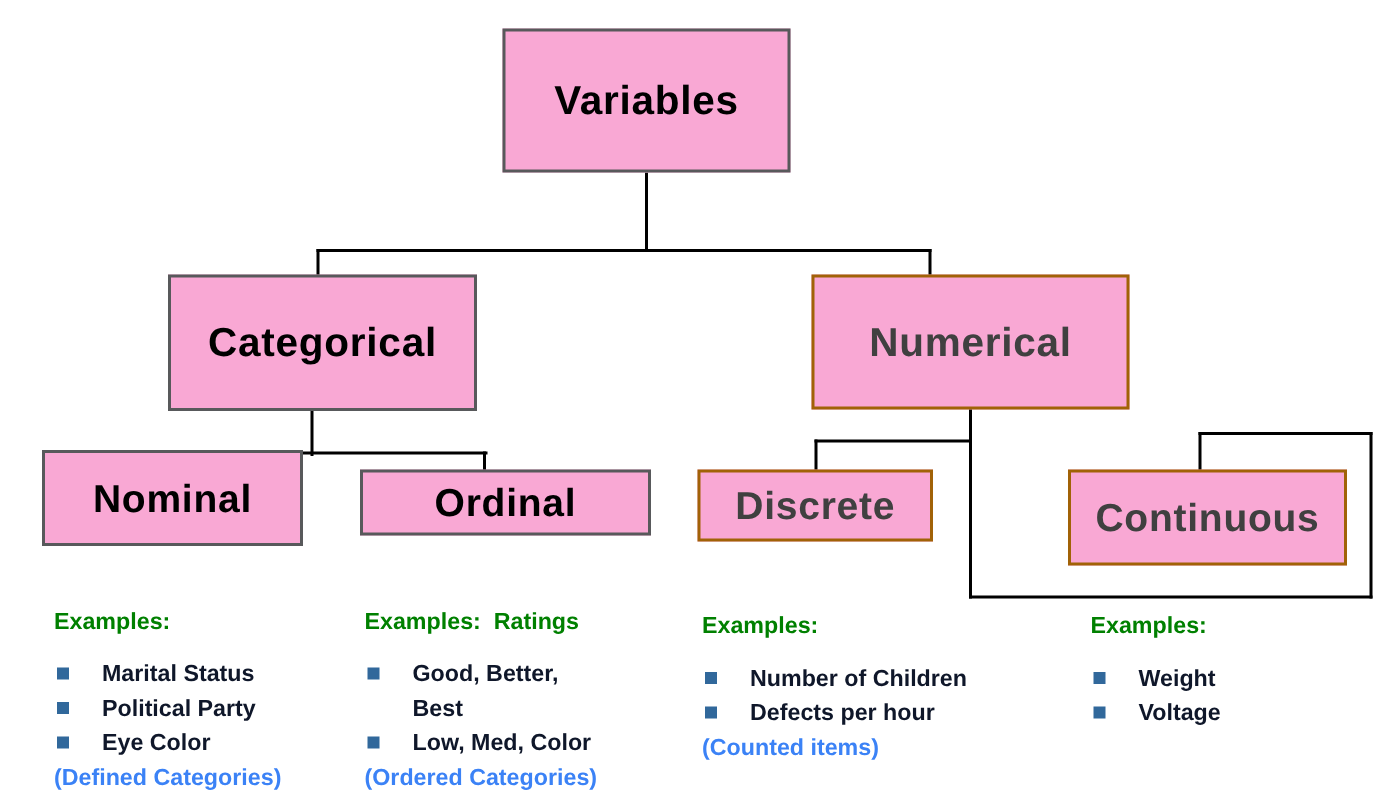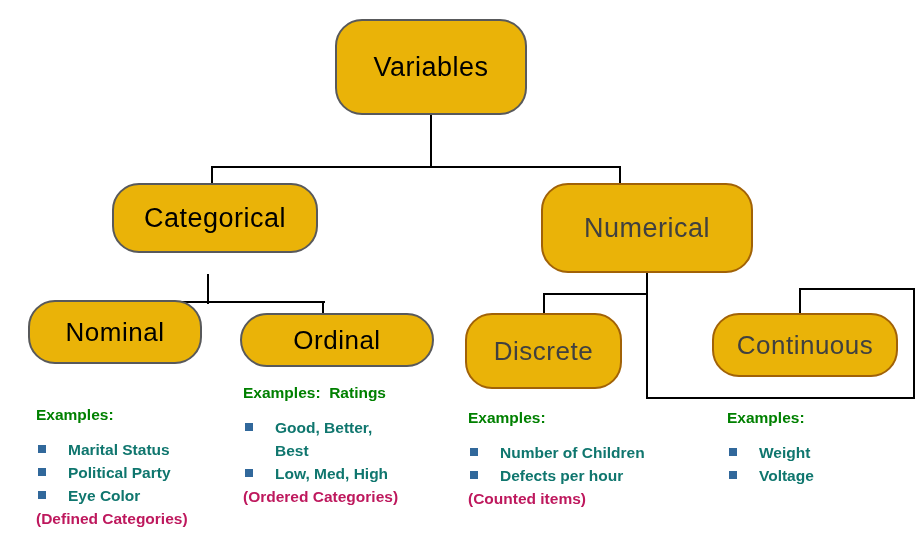--- a/index.html
+++ b/index.html
@@ -9,40 +9,39 @@
     height: 537px;
     background: #ffffff;
     font-family: "Liberation Sans", sans-serif;
     overflow: hidden;
   }
 
   
   .node {
     position: absolute;
     box-sizing: border-box;
-    background: #eab308;
+    background: #f9a8d4;
     display: flex;
     align-items: center;
     justify-content: center;
-    font-weight: normal;
+    font-weight: bold;
     font-size: 27px;
     color: #000000;
     letter-spacing: 0.5px;
-    border-radius: 27px;
   }
   .gray-border  { border: 2px solid #58595b; }
   .black-border { border: 2px solid #a16207; }
   .gray-text    { color: #404040; }
 
   #node-variables   { left: 335px; top: 19px;  width: 192px; height: 96px; }
-  #node-categorical { left: 112px; top: 183px; width: 206px; height: 70px; }
+  #node-categorical { left: 112px; top: 183px; width: 206px; height: 91px; }
   #node-numerical   { left: 541px; top: 183px; width: 212px; height: 90px; }
   #node-nominal     { left: 28px;  top: 300px; width: 174px; height: 64px; font-size: 26px; }
-  #node-ordinal     { left: 240px; top: 313px; width: 194px; height: 54px; font-size: 26px; }
-  #node-discrete    { left: 465px; top: 313px; width: 157px; height: 76px; font-size: 26px; }
+  #node-ordinal     { left: 240px; top: 313px; width: 194px; height: 44px; font-size: 26px; }
+  #node-discrete    { left: 465px; top: 313px; width: 157px; height: 48px; font-size: 26px; }
   #node-continuous  { left: 712px; top: 313px; width: 186px; height: 64px; font-size: 26px; }
 
   
   .line { position: absolute; background: #000000; }
   #l1  { left: 430px; top: 115px; width: 2px;   height: 53px; }
   #l2  { left: 211px; top: 166px; width: 410px; height: 2px;  }
   #l3  { left: 211px; top: 166px; width: 2px;   height: 19px; }
   #l4  { left: 619px; top: 166px; width: 2px;   height: 19px; }
   #l5  { left: 207px; top: 274px; width: 2px;   height: 30px; }
   #l6  { left: 113px; top: 301px; width: 212px; height: 2px;  }
@@ -57,42 +56,42 @@
   #l15 { left: 799px; top: 288px; width: 2px;   height: 27px; }
 
   
   .excol {
     position: absolute;
     font-weight: bold;
     font-size: 15.5px;
     line-height: 23px;
   }
   #excol-nominal    { left: 36px;  top: 403px; width: 200px; }
-  #excol-ordinal    { left: 243px; top: 381px; width: 200px; }
+  #excol-ordinal    { left: 243px; top: 403px; width: 200px; }
   #excol-discrete   { left: 468px; top: 406px; width: 215px; }
   #excol-continuous { left: 727px; top: 406px; width: 150px; }
 
   .ex-heading { color: #008000; margin: 0 0 12px 0; white-space: pre; }
   .ex-list { list-style: none; margin: 0; padding: 0; }
   .ex-list li {
     position: relative;
     padding-left: 32px;
-    color: #0f766e;
+    color: #0f172a;
     box-sizing: border-box;
   }
   .ex-list li .bullet {
     position: absolute;
     left: 2px;
     top: 7px;
     width: 8px;
     height: 8px;
     background: #31689b;
   }
   #excol-ordinal .ex-list li { width: 158px; }
-  .ex-note { color: #be185d; margin: 0; }
+  .ex-note { color: #3b82f6; margin: 0; }
   #excol-nominal .ex-note, #excol-ordinal .ex-note, #excol-discrete .ex-note { white-space: nowrap; }
 </style>
 </head>
 <body>
 
 <div id="stage">
 
   <div class="line" id="l1"></div>
   <div class="line" id="l2"></div>
   <div class="line" id="l3"></div>
@@ -144,21 +143,21 @@
 
   <div class="excol" id="excol-ordinal">
     <p class="ex-heading">Examples:  Ratings</p>
     <ul class="ex-list">
       <li>
         <span class="bullet"></span>
         <span>Good, Better, Best</span>
       </li>
       <li>
         <span class="bullet"></span>
-        <span>Low, Med, High</span>
+        <span>Low, Med, Color</span>
       </li>
     </ul>
     <p class="ex-note">(Ordered Categories)</p>
   </div>
 
   <div class="excol" id="excol-discrete">
     <p class="ex-heading">Examples:</p>
     <ul class="ex-list">
       <li>
         <span class="bullet"></span>

